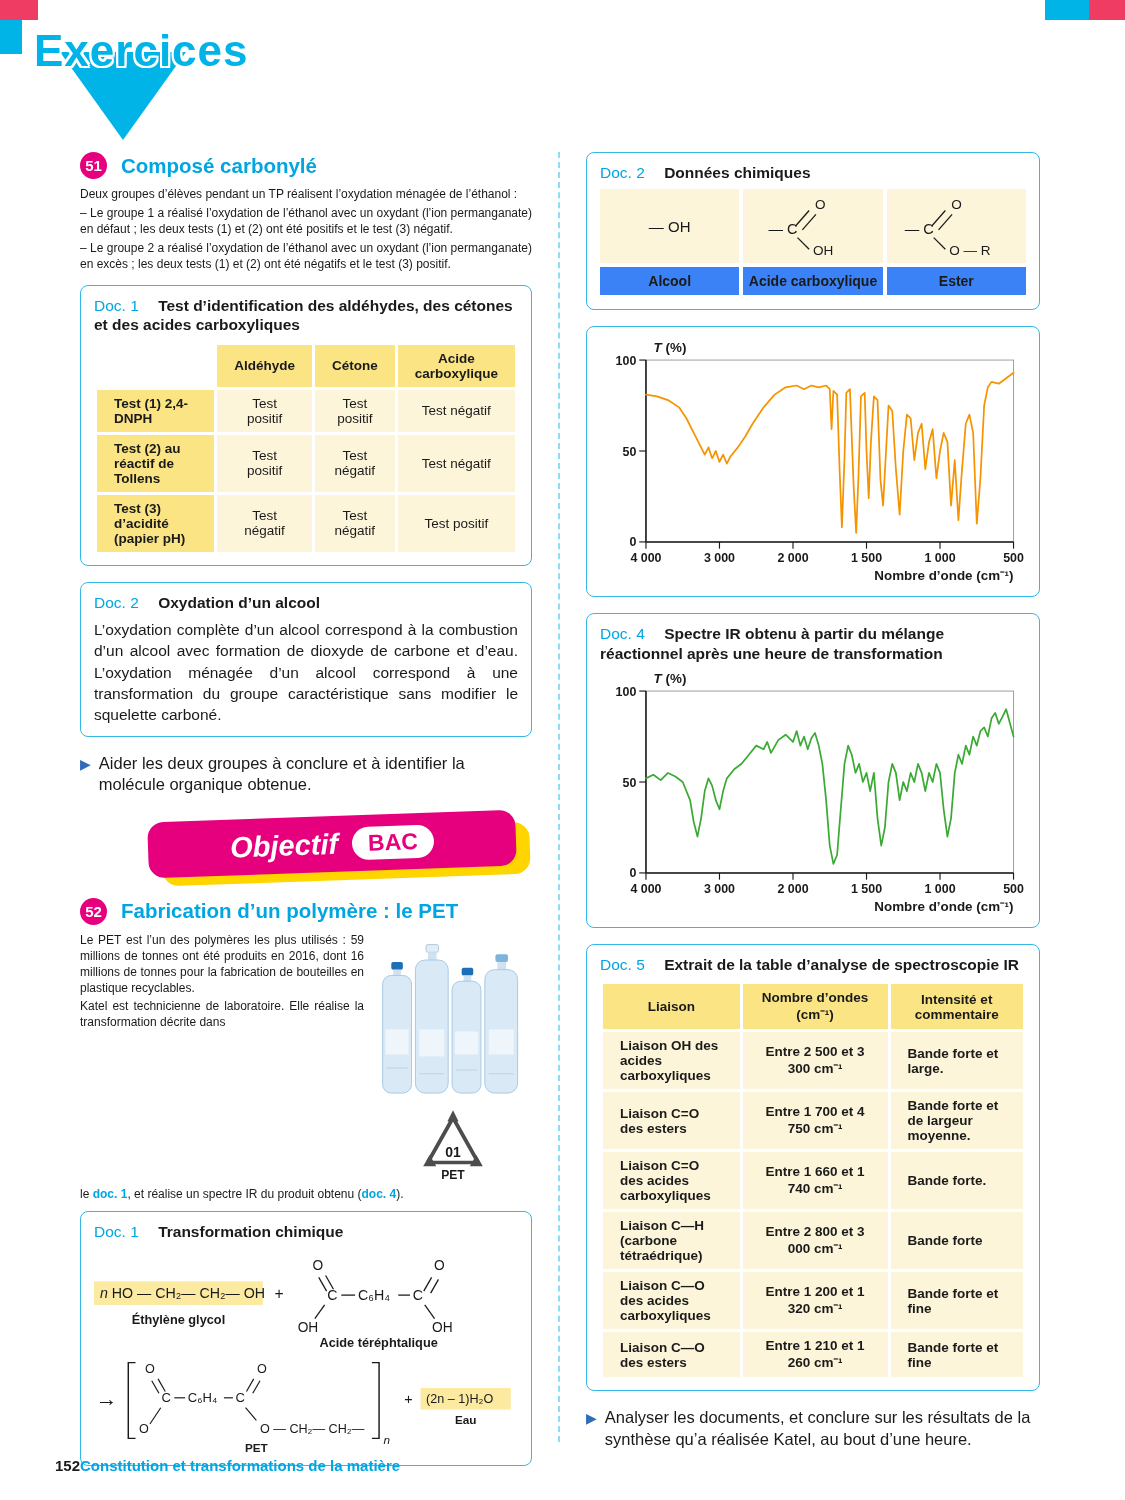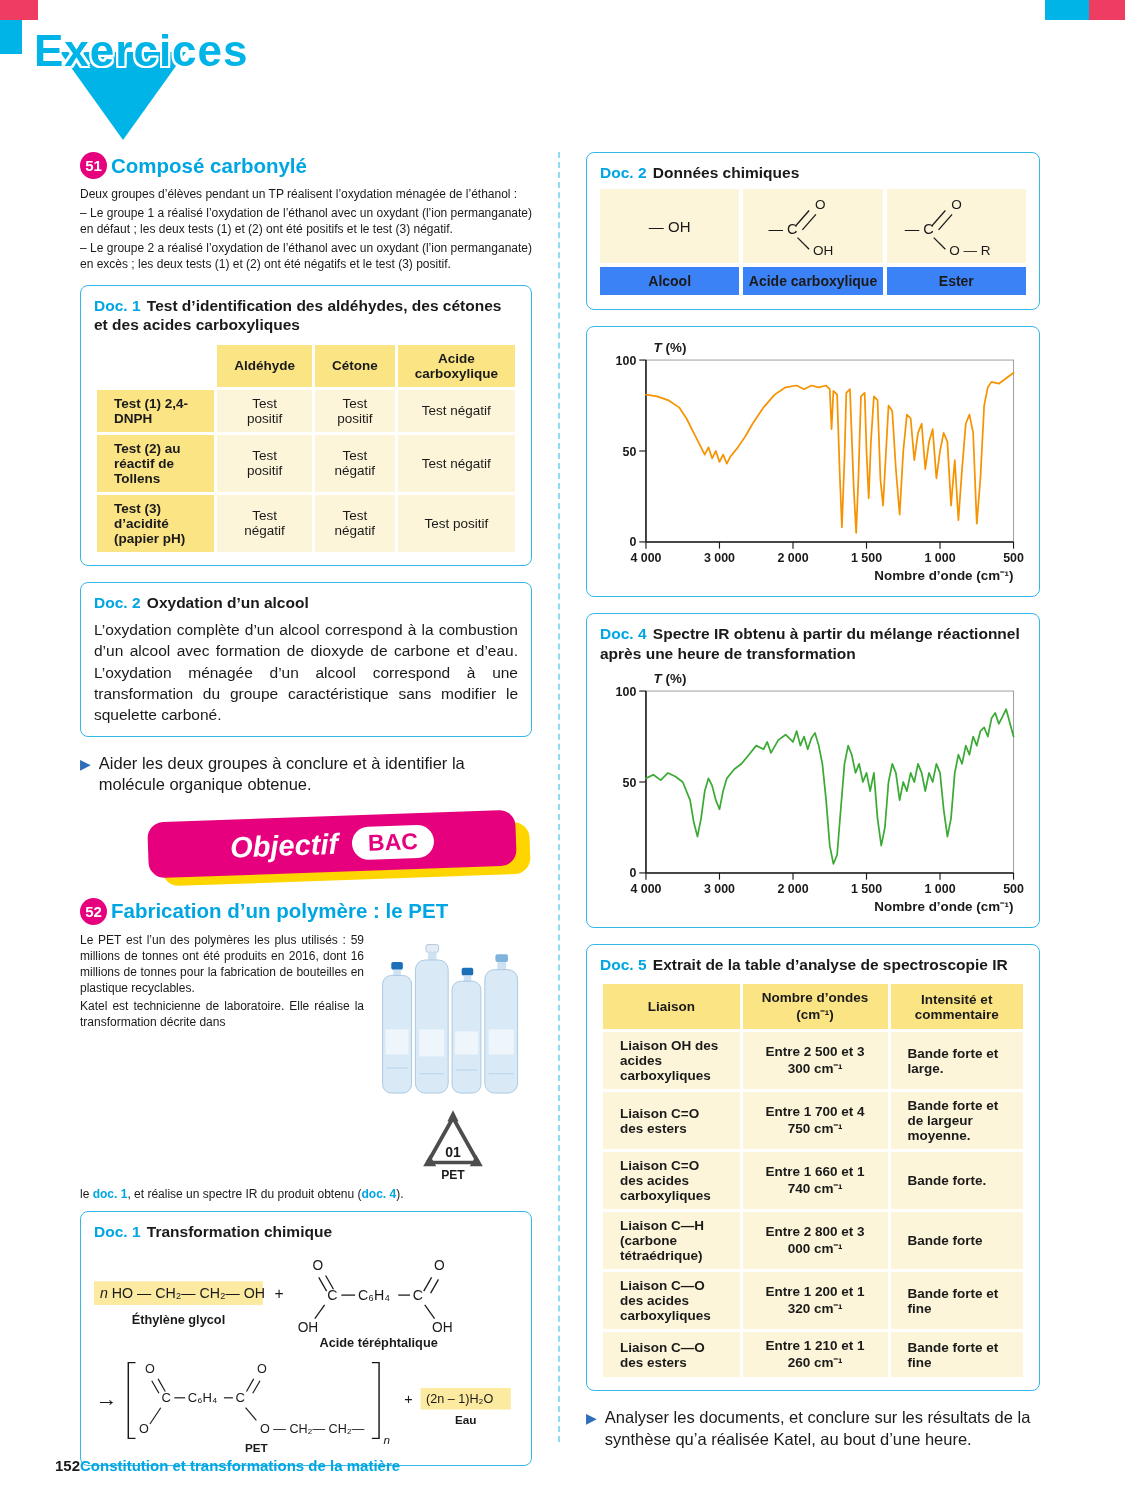--- a/index.html
+++ b/index.html
@@ -19,31 +19,31 @@
   .title-triangle{position:absolute;left:60px;top:52px;z-index:2;width:0;height:0;
     border-left:63px solid transparent;border-right:63px solid transparent;border-top:88px solid #00b4e8}
 
   
   .columns{position:absolute;left:80px;right:85px;top:152px;bottom:58px;display:flex;z-index:4}
   .col-left{width:452px;flex:none}
   .divider{border-left:2px dashed #8edcf5;margin:0 26px;align-self:stretch}
   .col-right{flex:1;min-width:0}
 
   
-  .ex-head{display:flex;align-items:center;gap:4px;margin-bottom:8px}
+  .ex-head{display:flex;align-items:center;gap:14px;margin-bottom:8px}
   .ex-badge{width:27px;height:27px;border-radius:50%;background:#e6007e;color:#fff;font-weight:700;font-size:15px;
     display:flex;align-items:center;justify-content:center;flex:none}
   .ex-title{color:#00a6e2;font-weight:700;font-size:20.5px}
 
   p.body{font-size:12px;line-height:1.33;text-align:justify;margin-bottom:3px}
 
   
   .docbox{border:1.6px solid #33b8e8;border-radius:8px;padding:10px 13px;margin-bottom:16px;background:#fff}
   .doc-head{font-size:15.5px;line-height:1.25;margin-bottom:7px}
-  .doc-label{color:#00a6e2;font-weight:700;margin-right:2px}
+  .doc-label{color:#00a6e2;font-weight:400;margin-right:15px}
   .doc-title{font-weight:700}
 
   
   table.ytable{width:100%;border-collapse:separate;border-spacing:3px;font-size:13.5px}
   table.ytable th,table.ytable td{padding:6px 17px;vertical-align:middle}
   table.ytable .colh{background:#fbe484;font-weight:700;text-align:center}
   table.ytable .rowh{background:#fbe484;font-weight:700;text-align:left}
   table.ytable td.cell{background:#fdf5d9;text-align:center}
   table.ytable td.cell-left{background:#fdf5d9;text-align:left}
   .test-table .rowh{width:120px}

